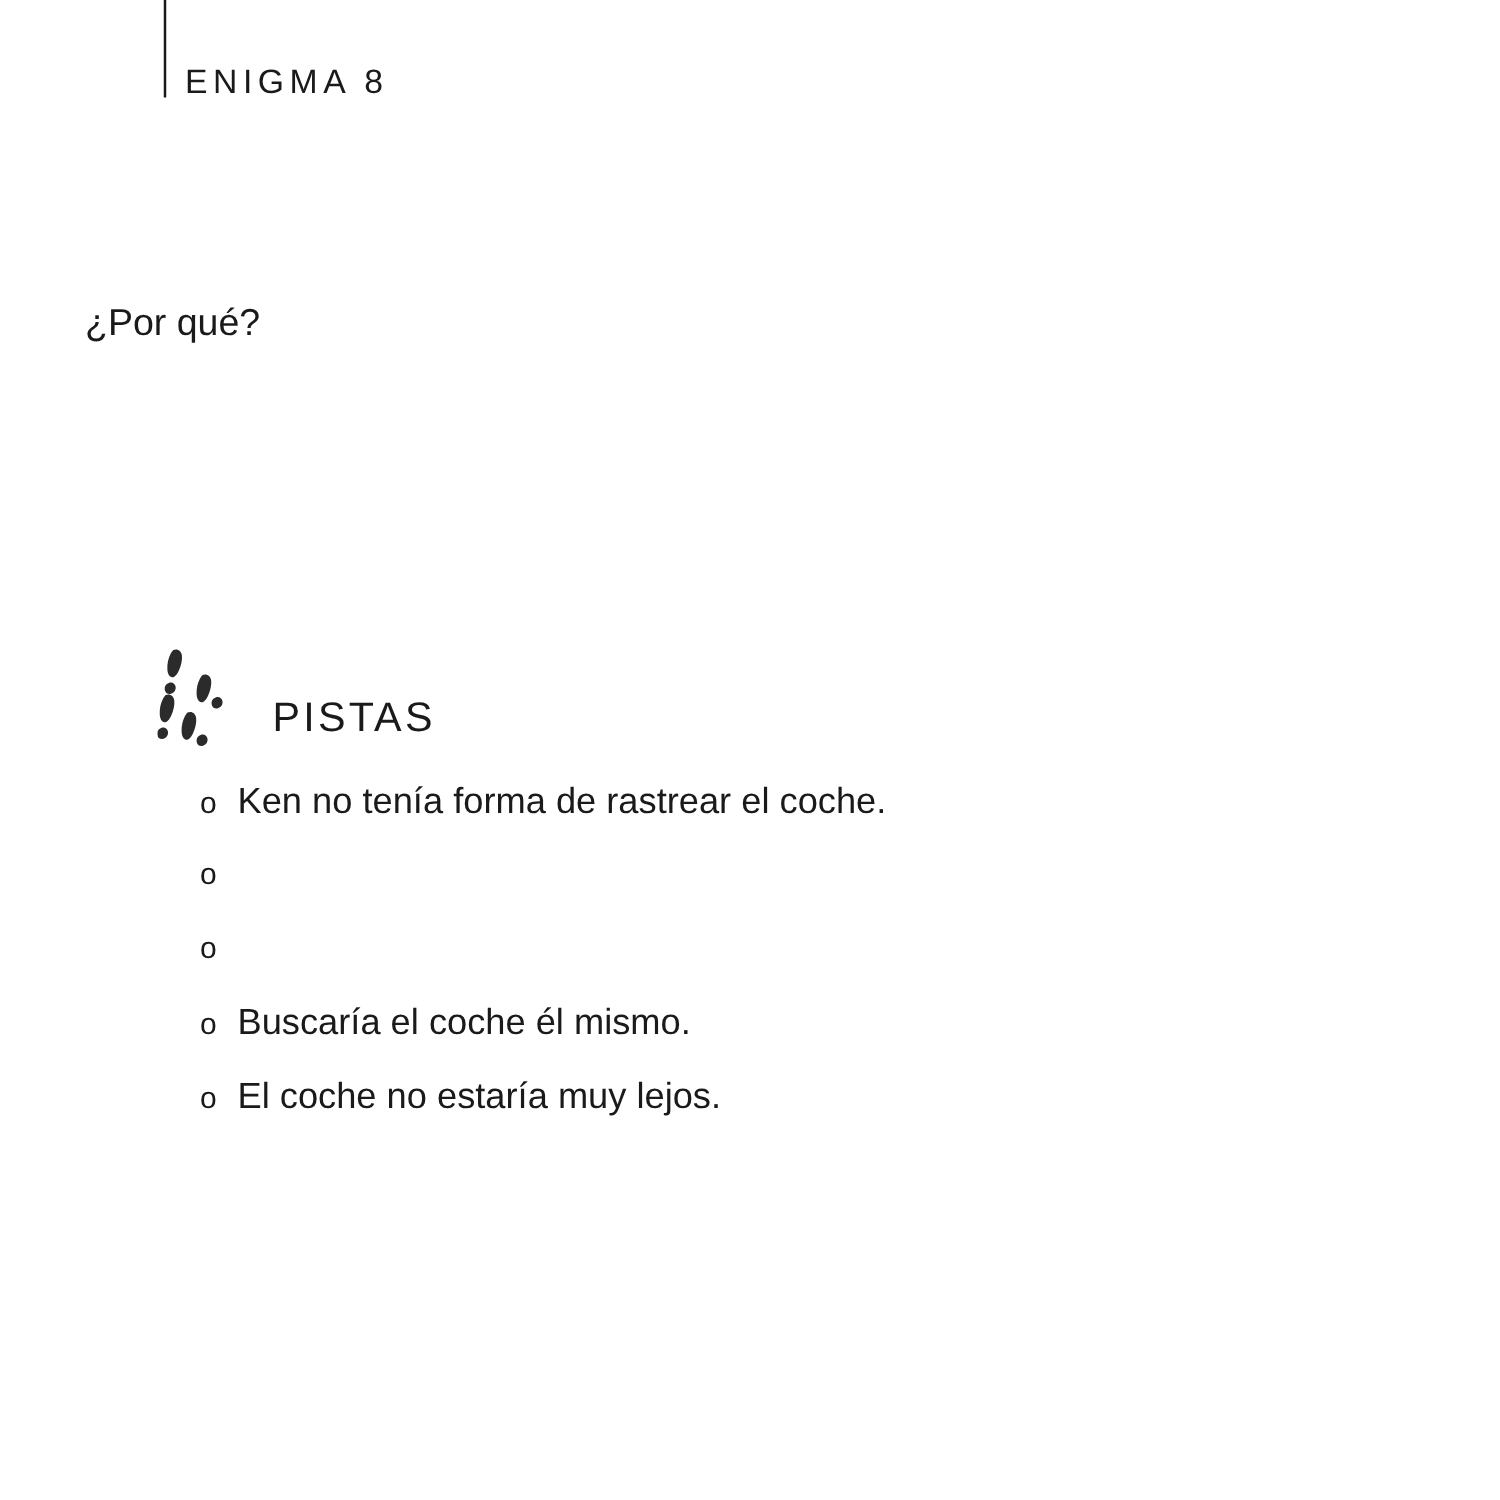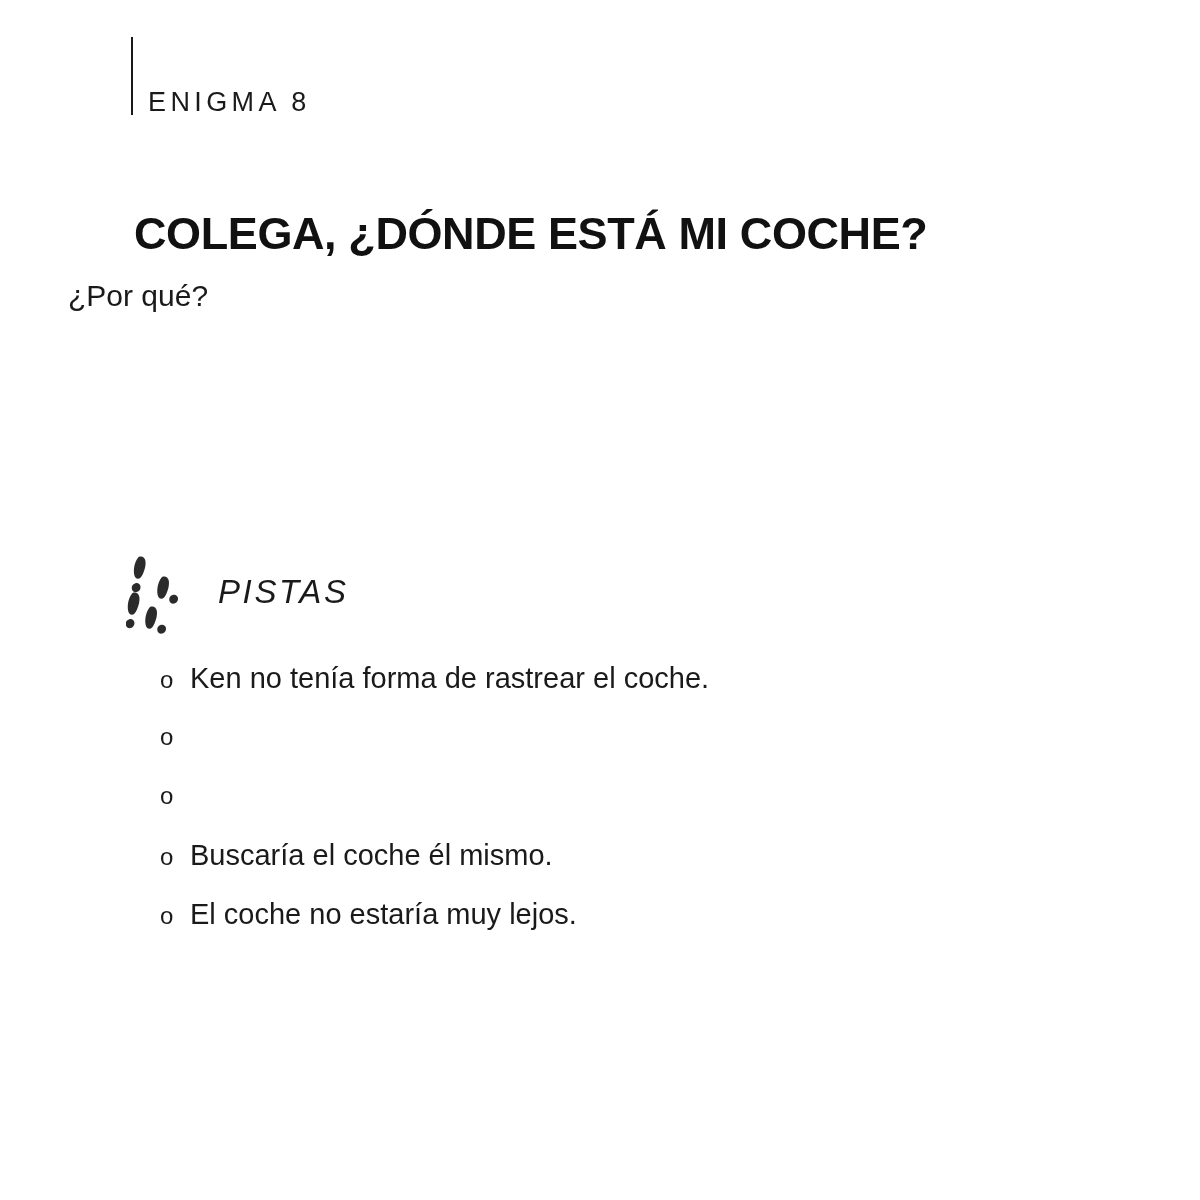--- a/index.html
+++ b/index.html
@@ -9,21 +9,20 @@
   }
 
   .page {
     position: relative;
     width: 1200px;
     height: 1028px;
     background: #ffffff;
     overflow: hidden;
     font-family: "Liberation Sans", sans-serif;
     color: #1a1a1a;
-    margin-top: 37px;
     -webkit-font-smoothing: antialiased;
   }
 
   
   .eyebrow-rule {
     position: absolute;
     left: 131px;
     top: 0px;
     width: 2px;
     height: 78px;
@@ -74,23 +73,22 @@
   .riddle-body p.last-line {
     text-align: left;
   }
 
   
   .hints-header {
     position: absolute;
     left: 126px;
     top: 518px;
     display: flex;
-    align-items: center;
+    align-items: flex-end;
     gap: 14px;
-    font-style: italic;
   }
 
   .footprints-icon {
     display: block;
     width: 78px;
     height: 80px;
   }
 
   .hints-title {
     font-size: 33px;
@@ -136,21 +134,20 @@
   }
 </style>
 </head>
 <body>
 
 <div class="page">
 
   <div class="eyebrow-rule"></div>
   <div class="eyebrow-label">ENIGMA 8</div>
 
-  <h1 class="puzzle-title">COLEGA, ¿DÓNDE ESTÁ MI COCHE?</h1>
 
   <div class="riddle-body">
     <p class="last-line">¿Por qué?</p>
   </div>
 
   <div class="hints-header">
     <span>
       <svg class="footprints-icon" viewBox="0 0 78 80" xmlns="http://www.w3.org/2000/svg" aria-hidden="true">
         <g fill="#2b2b2b">
 

